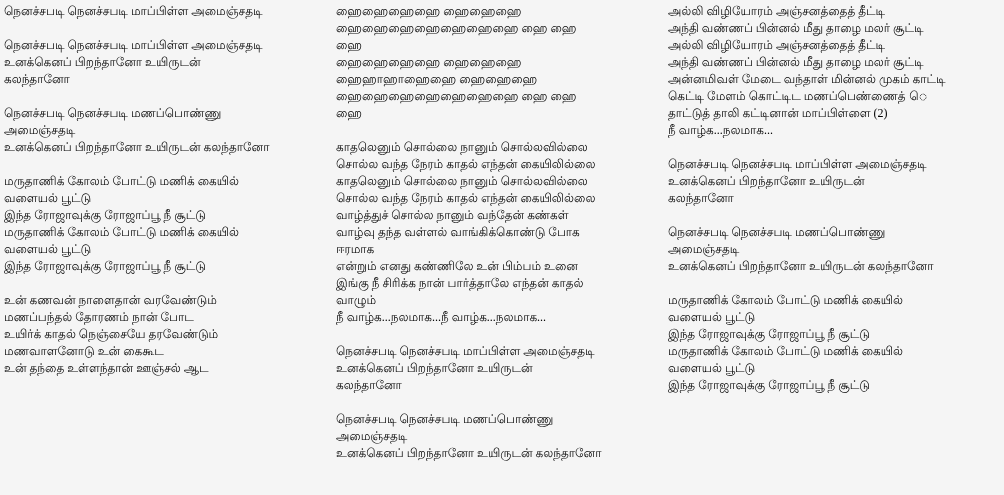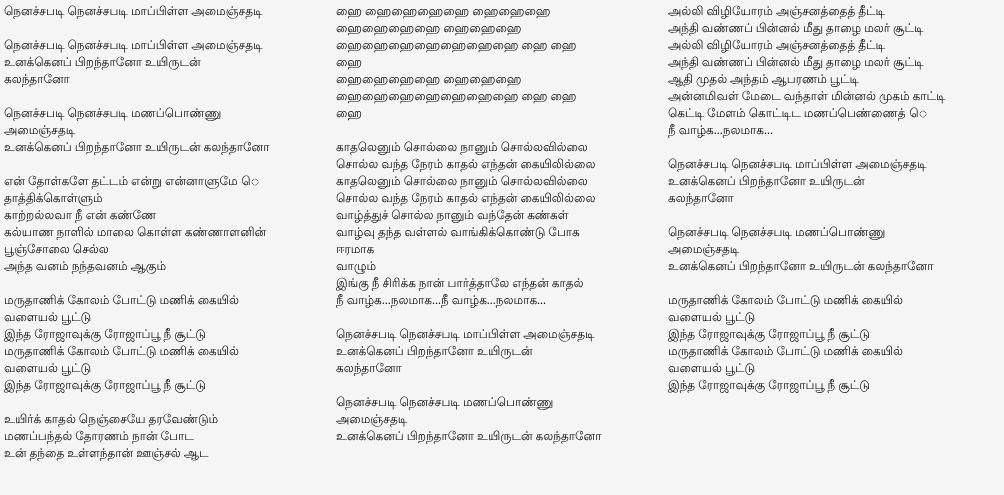--- a/index.html
+++ b/index.html
@@ -50,83 +50,78 @@
         <div class="line">நெனச்சபடி நெனச்சபடி மாப்பிள்ள அமைஞ்சதடி</div>
         <div class="line">உனக்கெனப் பிறந்தானோ உயிருடன்</div>
         <div class="line">கலந்தானோ</div>
       </div>
       <div class="stanza">
         <div class="line">நெனச்சபடி நெனச்சபடி மணப்பொண்ணு</div>
         <div class="line">அமைஞ்சதடி</div>
         <div class="line">உனக்கெனப் பிறந்தானோ உயிருடன் கலந்தானோ</div>
       </div>
       <div class="stanza">
-        <div class="line">என் தோள்களே தட்டம் என்று என்னாளுமே ெ</div>
-        <div class="line">தாத்திக்கொள்ளும்</div>
-        <div class="line">காற்றல்லவா நீ என் கண்ணே</div>
-        <div class="line">கல்யாண நாளில் மாலை கொள்ள கண்ணாளனின்</div>
-        <div class="line">பூஞ்சோலை செல்ல</div>
-        <div class="line">அந்த வனம் நந்தவனம் ஆகும்</div>
-      </div>
-      <div class="stanza">
         <div class="line">மருதாணிக் கோலம் போட்டு மணிக் கையில்</div>
         <div class="line">வளையல் பூட்டு</div>
         <div class="line">இந்த ரோஜாவுக்கு ரோஜாப்பூ நீ சூட்டு</div>
         <div class="line">மருதாணிக் கோலம் போட்டு மணிக் கையில்</div>
         <div class="line">வளையல் பூட்டு</div>
         <div class="line">இந்த ரோஜாவுக்கு ரோஜாப்பூ நீ சூட்டு</div>
       </div>
       <div class="stanza">
+        <div class="line">உன் கணவன் நாளைதான் வரவேண்டும்</div>
+        <div class="line">மணப்பந்தல் தோரணம் நான் போட</div>
         <div class="line">உயிர்க் காதல் நெஞ்சையே தரவேண்டும்</div>
-        <div class="line">மணப்பந்தல் தோரணம் நான் போட</div>
+        <div class="line">மணவாளனோடு உன் கைகூட</div>
         <div class="line">உன் தந்தை உள்ளந்தான் ஊஞ்சல் ஆட</div>
       </div>
     </div>
   <div class="col">
       <div class="stanza">
-        <div class="line">ஹை ஹைஹைஹைஹை ஹைஹைஹை</div>
         <div class="line">ஹைஹைஹைஹை ஹைஹைஹை</div>
         <div class="line">ஹைஹைஹைஹைஹைஹைஹை ஹை ஹை</div>
         <div class="line">ஹை</div>
         <div class="line">ஹைஹைஹைஹை ஹைஹைஹை</div>
+        <div class="line">ஹைஹாஹாஹைஹை ஹைஹைஹை</div>
         <div class="line">ஹைஹைஹைஹைஹைஹைஹை ஹை ஹை</div>
         <div class="line">ஹை</div>
       </div>
       <div class="stanza">
         <div class="line">காதலெனும் சொல்லை நானும் சொல்லவில்லை</div>
         <div class="line">சொல்ல வந்த நேரம் காதல் எந்தன் கையிலில்லை</div>
         <div class="line">காதலெனும் சொல்லை நானும் சொல்லவில்லை</div>
         <div class="line">சொல்ல வந்த நேரம் காதல் எந்தன் கையிலில்லை</div>
         <div class="line">வாழ்த்துச் சொல்ல நானும் வந்தேன் கண்கள்</div>
         <div class="line">வாழ்வு தந்த வள்ளல் வாங்கிக்கொண்டு போக</div>
         <div class="line">ஈரமாக</div>
+        <div class="line">என்றும் எனது கண்ணிலே உன் பிம்பம் உனை</div>
+        <div class="line">இங்கு நீ சிரிக்க நான் பார்த்தாலே எந்தன் காதல்</div>
         <div class="line">வாழும்</div>
-        <div class="line">இங்கு நீ சிரிக்க நான் பார்த்தாலே எந்தன் காதல்</div>
         <div class="line">நீ வாழ்க...நலமாக...நீ வாழ்க...நலமாக...</div>
       </div>
       <div class="stanza">
         <div class="line">நெனச்சபடி நெனச்சபடி மாப்பிள்ள அமைஞ்சதடி</div>
         <div class="line">உனக்கெனப் பிறந்தானோ உயிருடன்</div>
         <div class="line">கலந்தானோ</div>
       </div>
       <div class="stanza">
         <div class="line">நெனச்சபடி நெனச்சபடி மணப்பொண்ணு</div>
         <div class="line">அமைஞ்சதடி</div>
         <div class="line">உனக்கெனப் பிறந்தானோ உயிருடன் கலந்தானோ</div>
       </div>
     </div>
   <div class="col">
       <div class="stanza">
         <div class="line">அல்லி விழியோரம் அஞ்சனத்தைத் தீட்டி</div>
         <div class="line">அந்தி வண்ணப் பின்னல் மீது தாழை மலர் சூட்டி</div>
         <div class="line">அல்லி விழியோரம் அஞ்சனத்தைத் தீட்டி</div>
         <div class="line">அந்தி வண்ணப் பின்னல் மீது தாழை மலர் சூட்டி</div>
-        <div class="line">ஆதி முதல் அந்தம் ஆபரணம் பூட்டி</div>
         <div class="line">அன்னமிவள் மேடை வந்தாள் மின்னல் முகம் காட்டி</div>
         <div class="line">கெட்டி மேளம் கொட்டிட மணப்பெண்ணைத் ெ</div>
+        <div class="line">தாட்டுத் தாலி கட்டினான் மாப்பிள்ளை (2)</div>
         <div class="line">நீ வாழ்க...நலமாக...</div>
       </div>
       <div class="stanza">
         <div class="line">நெனச்சபடி நெனச்சபடி மாப்பிள்ள அமைஞ்சதடி</div>
         <div class="line">உனக்கெனப் பிறந்தானோ உயிருடன்</div>
         <div class="line">கலந்தானோ</div>
       </div>
       <div class="stanza">
         <div class="line">நெனச்சபடி நெனச்சபடி மணப்பொண்ணு</div>
         <div class="line">அமைஞ்சதடி</div>

